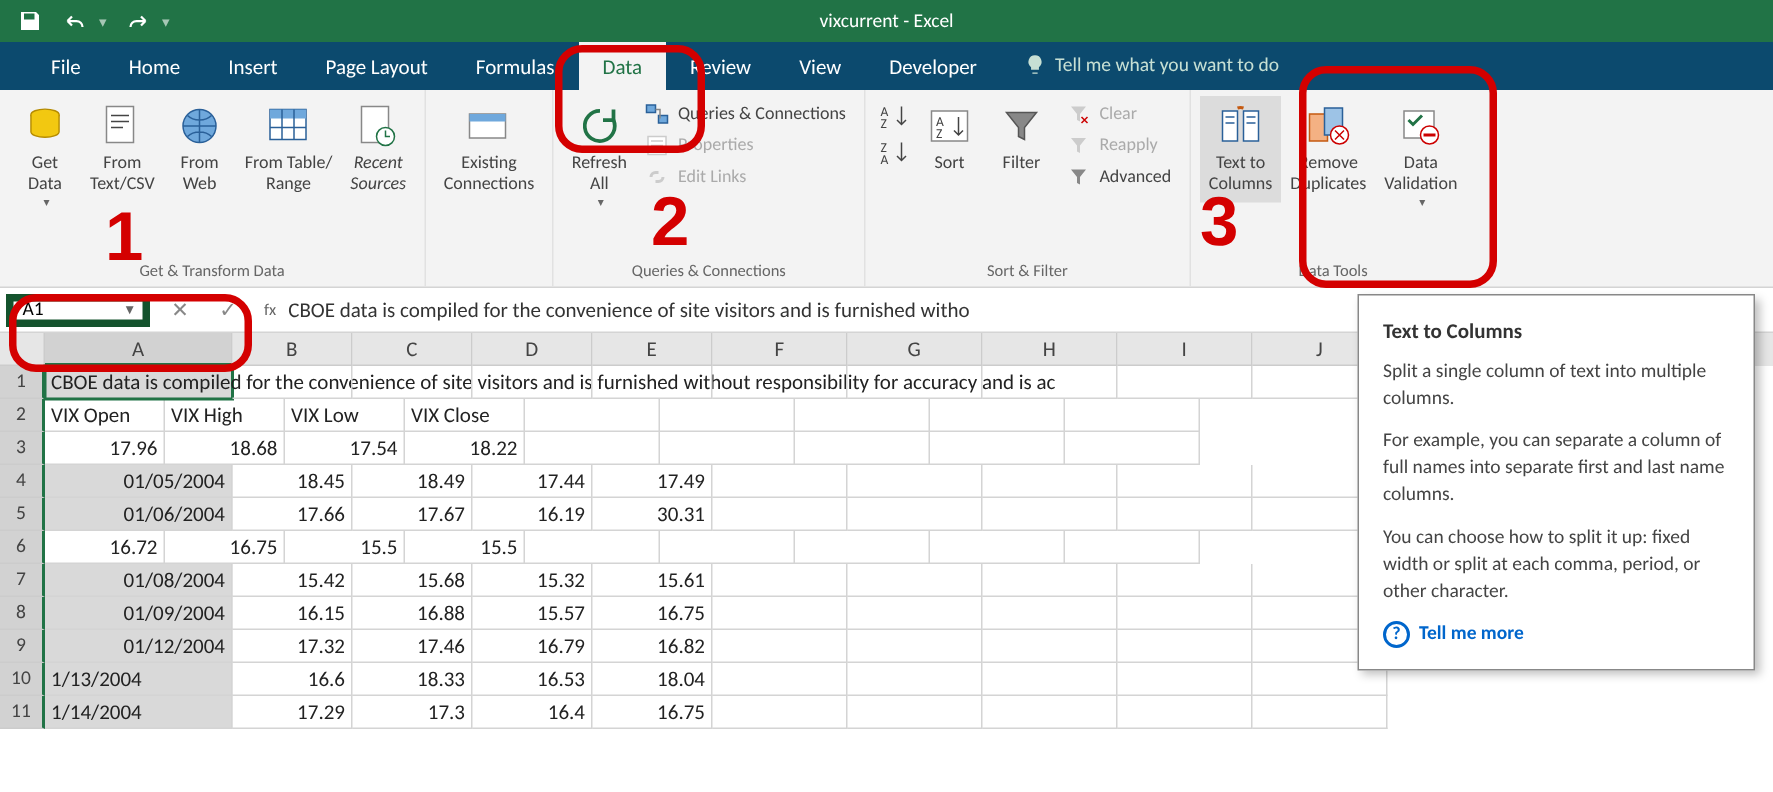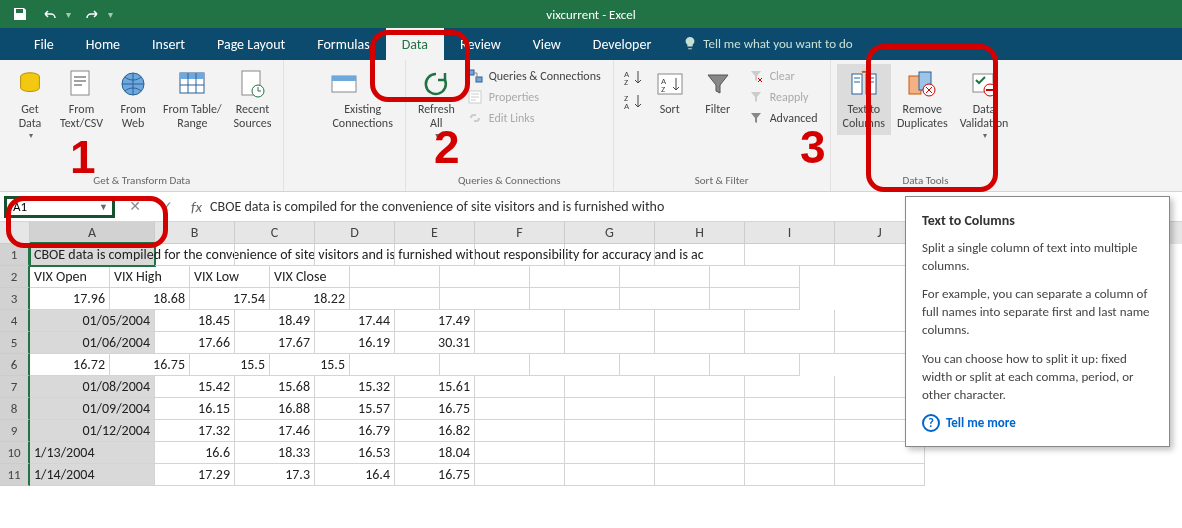--- a/index.html
+++ b/index.html
@@ -27,24 +27,24 @@
   .rbtn-lg { display: flex; flex-direction: column; align-items: center; justify-content: flex-start; padding: 4px 6px; text-align: center; font-size: 12px; color: #444; line-height: 1.2; min-width: 48px; cursor: pointer; }
   .rbtn-lg .icon-box { width: 32px; height: 32px; display: flex; align-items: center; justify-content: center; margin-bottom: 2px; }
   .rbtn-lg.highlight { background: #dcdcdc; }
   .rbtn-stack { display: flex; flex-direction: column; gap: 1px; padding-top: 2px; }
   .rbtn-sm { display: flex; align-items: center; gap: 6px; font-size: 12px; color: #444; padding: 2px 6px; cursor: pointer; white-space: nowrap; }
   .rbtn-sm .mini-icon { width: 16px; height: 16px; display: flex; align-items: center; justify-content: center; }
   .drop-arrow { font-size: 8px; color: #666; margin-left: 2px; }
 
   
   .formula-bar { height: 30px; display: flex; align-items: center; border-bottom: 1px solid #d4d4d4; background: #fff; }
-  .name-box { width: 111px; border: 3px solid #14532d; margin: 2px 4px; height: 22px; display: flex; align-items: center; padding: 0 6px; font-size: 13px; position: relative; }
+  .name-box { width: 96px; border: 5px solid #14532d; margin: 2px 4px; height: 22px; display: flex; align-items: center; padding: 0 6px; font-size: 13px; position: relative; }
   .name-box .dd { position: absolute; right: 4px; color: #666; font-size: 9px; }
   .fb-btn { width: 32px; height: 22px; display: flex; align-items: center; justify-content: center; color: #888; }
-  .fx-label { font-style: italic; color: #666; font-size: 15px; padding: 0 8px; }
+  .fx-label { color: #666; font-size: 11px; padding: 0 8px; }
   .formula-text { font-size: 14px; color: #333; white-space: nowrap; }
 
   
   .sheet { display: flex; flex-direction: column; }
   .col-headers { display: flex; height: 22px; background: #e6e6e6; }
   .row-hdr-spacer { width: 30px; border-right: 1px solid #ccc; border-bottom: 1px solid #ccc; background: #e6e6e6; display:flex; align-items:center; justify-content:center; }
   .col-hdr { border-right: 1px solid #ccc; border-bottom: 1px solid #ccc; display:flex; align-items:center; justify-content:center; font-size: 14px; color:#444; background:#e6e6e6; }
   .col-hdr.sel { background:#d2d2d2; border-bottom:2px solid #217346; }
   .rows { display:flex; flex-direction:column; }
   .row { display:flex; height:22px; }
@@ -162,37 +162,37 @@
 Range</span>
       </div>
       <div class="rbtn-lg">
         <div class="icon-box">
             <svg width="26" height="30" viewBox="0 0 26 30">
               <rect x="2" y="2" width="18" height="24" fill="#fff" stroke="#888"></rect>
               <circle cx="18" cy="22" r="6" fill="#fff" stroke="#217346"></circle>
               <path d="M18 18v4h3" stroke="#217346" fill="none"></path>
             </svg>
           </div>
-        <span style="white-space:pre-line;">Recent
+        <span style="white-space:pre-line;font-style:italic;">Recent
 Sources</span>
       </div>
     </div>
     <div class="ribbon-group-label">Get &amp; Transform Data</div>
   </div>
 
   <div class="ribbon-group" style="border-right:1px solid #e1e1e1;">
     <div class="ribbon-group-controls">
       <div class="rbtn-lg">
         <div class="icon-box">
             <svg width="30" height="28" viewBox="0 0 30 28">
               <rect x="2" y="6" width="24" height="16" fill="#fff" stroke="#888"></rect>
               <rect x="2" y="6" width="24" height="5" fill="#6fa8dc"></rect>
             </svg>
           </div>
-        <span style="white-space:pre-line;margin-left:36px;">Existing
+        <span style="white-space:pre-line;">Existing
 Connections</span>
       </div>
     </div>
     <div class="ribbon-group-label">&nbsp;</div>
   </div>
 
   <div class="ribbon-group">
     <div class="ribbon-group-controls">
       <div class="rbtn-lg">
         <div class="icon-box">

